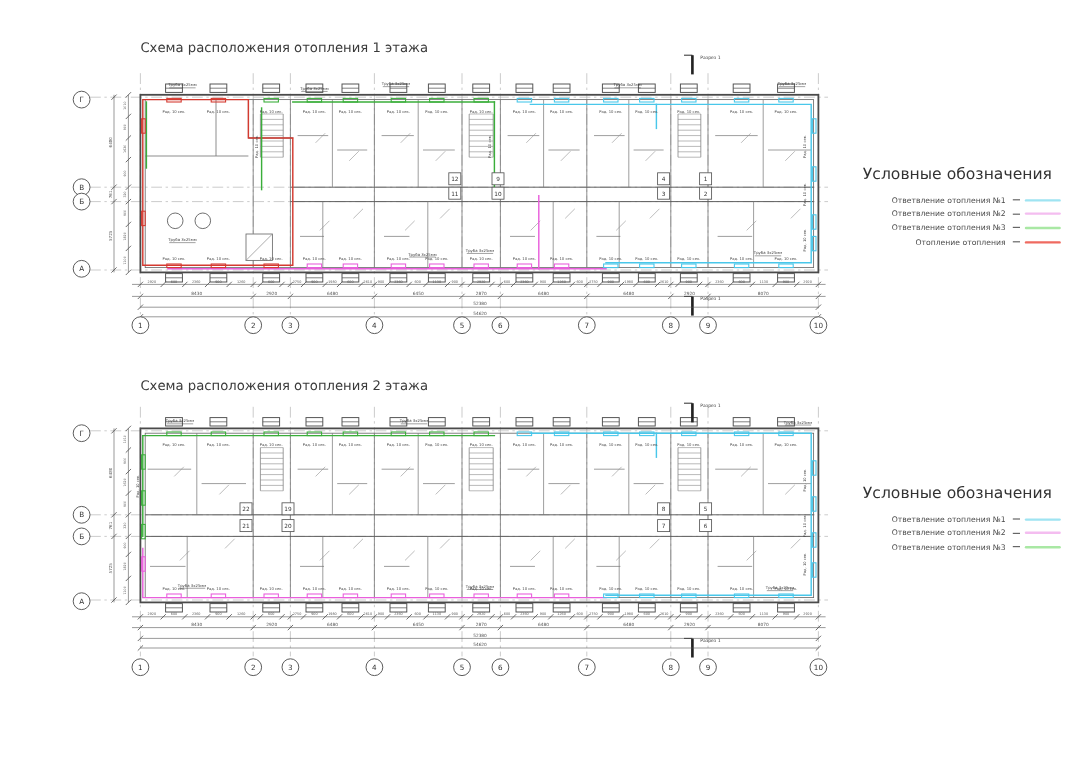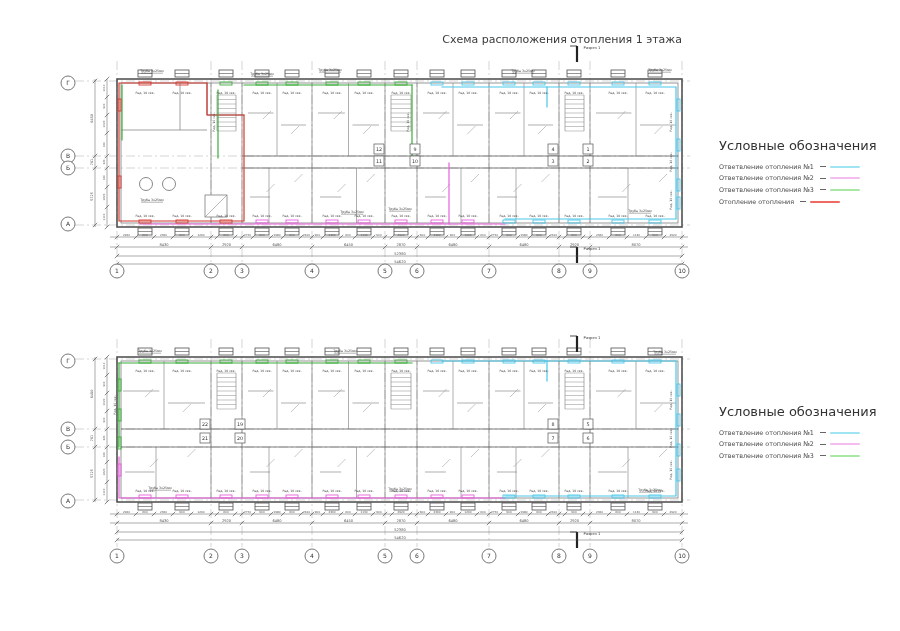--- a/index.html
+++ b/index.html
@@ -1,26 +1,26 @@
 <!DOCTYPE html>
 <html><head>
 <meta charset="utf-8">
 <style>
   html,body{margin:0;padding:0;background:#fff}
   body{width:900px;height:631px;overflow:hidden;font-family:"DejaVu Sans",sans-serif}
   .stage{position:relative;width:900px;height:631px;background:#fff}
   svg{position:absolute;top:0;left:0;font-family:"DejaVu Sans",sans-serif}
-  .title{position:absolute;left:117px;width:565px;text-align:right;font-size:11px;color:#3a3a3a}
+  .title{position:absolute;left:117px;width:565px;text-align:left;font-size:11px;color:#3a3a3a}
   #t1{top:33px}
   #t2{top:315px}
   .legend{position:absolute;left:719px;width:165px}
   #lg1{top:138px}
   #lg2{top:404px}
   .lg-head{font-size:13px;color:#333;margin-bottom:8px;white-space:nowrap}
-  .lg-item{display:flex;align-items:center;height:11.6px;font-size:6.4px;color:#4a4a4a}
+  .lg-item{display:flex;align-items:center;justify-content:flex-end;height:11.6px;font-size:6.4px;color:#4a4a4a}
   .lg-label{white-space:nowrap}
   .lg-dash{width:6px;height:1px;background:#666;margin:0 4px 0 6px;flex:none}
   .lg-line{width:30px;height:2px;border-radius:1px;flex:none}
   .watermark{position:absolute;left:50px;top:550px;font-size:21px;font-weight:bold;letter-spacing:1px;color:#9a9a9a}
 </style>
 </head>
 <body>
 
 <div class="stage">
   <svg id="cad" width="900" height="631">
@@ -915,20 +915,21 @@
           <text x="68" y="431.2" font-size="6" fill="#333" text-anchor="middle">В</text>
           <circle cx="68" cy="447" r="7" stroke="#555" stroke-width="0.8" fill="#fff"></circle>
           <text x="68" y="449.2" font-size="6" fill="#333" text-anchor="middle">Б</text>
           <circle cx="68" cy="501" r="7" stroke="#555" stroke-width="0.8" fill="#fff"></circle>
           <text x="68" y="503.2" font-size="6" fill="#333" text-anchor="middle">А</text>
         </g>
       </g>
     </svg>
 
   <div class="title" id="t1">Схема расположения отопления 1 этажа</div>
+  <div class="title" id="t2">Схема расположения отопления 2 этажа</div>
 
   <div class="legend" id="lg1">
     <div class="lg-head">Условные обозначения</div>
     <div class="lg-item">
       <span class="lg-label">Ответвление отопления №1</span>
       <span class="lg-dash"></span>
       <span class="lg-line" style="background: rgb(159, 228, 242);"></span>
     </div>
     <div class="lg-item">
       <span class="lg-label">Ответвление отопления №2</span>

